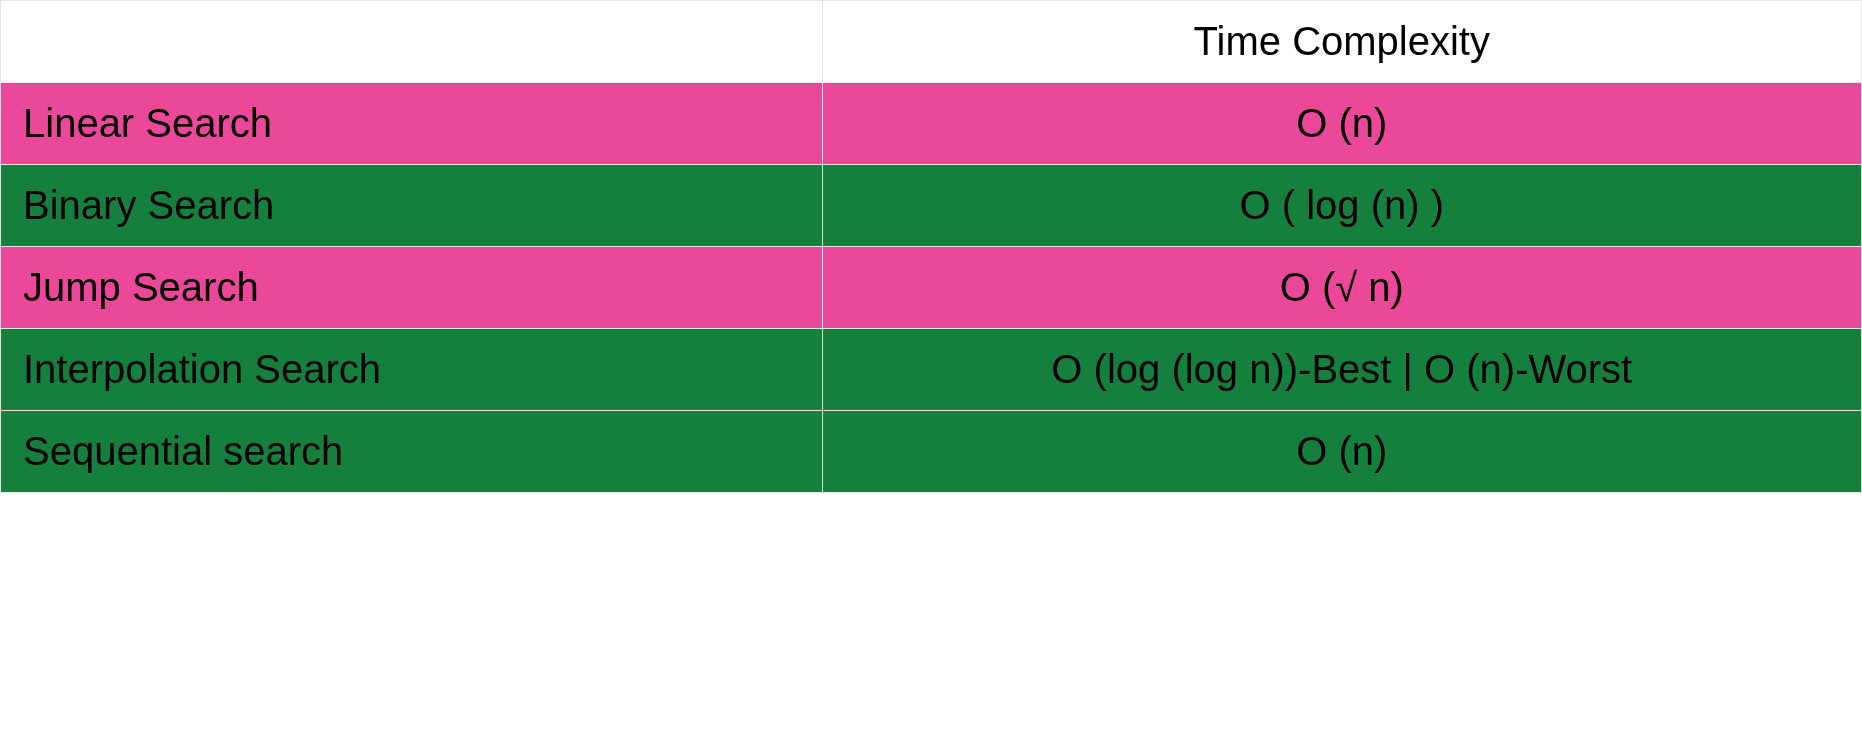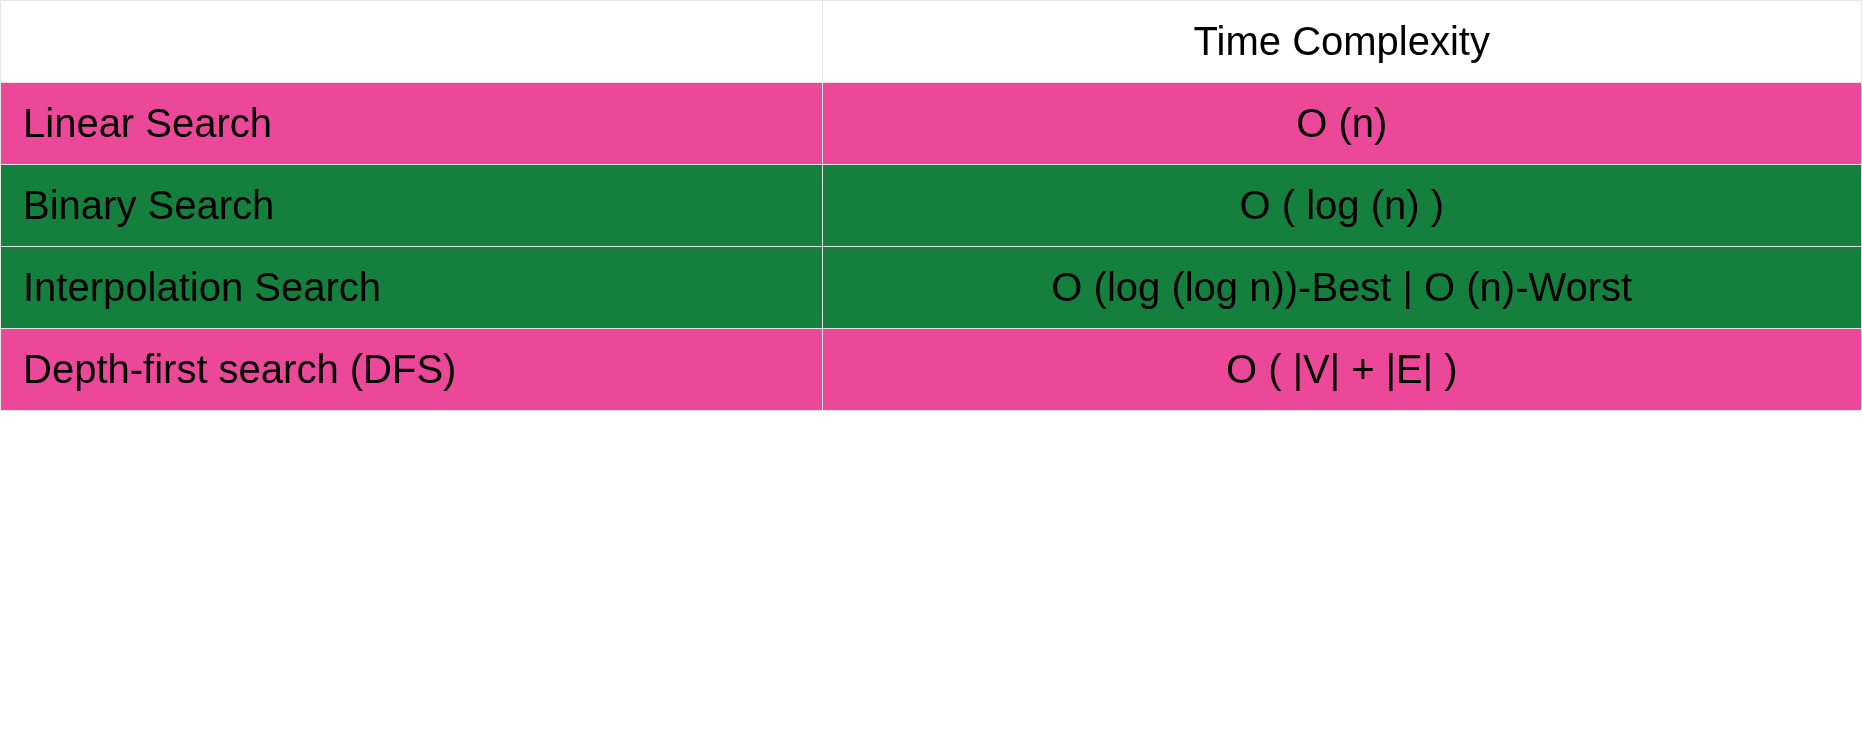--- a/index.html
+++ b/index.html
@@ -54,22 +54,26 @@
     <td class="col-complexity">Time Complexity</td>
   </tr>
   <tr class="stripe">
     <td class="col-algo">Linear Search</td>
     <td class="col-complexity">O (n)</td>
   </tr>
   <tr class="nostripe">
     <td class="col-algo">Binary Search</td>
     <td class="col-complexity">O ( log (n) )</td>
   </tr>
+  <tr class="stripe">
+    <td class="col-algo">Jump Search</td>
+    <td class="col-complexity">O (√ n)</td>
+  </tr>
   <tr class="nostripe">
     <td class="col-algo">Interpolation Search</td>
     <td class="col-complexity">O (log (log n))-Best | O (n)-Worst</td>
   </tr>
-  <tr class="stripe">
-    <td class="col-algo">Depth-first search (DFS)</td>
-    <td class="col-complexity">O ( |V| + |E| )</td>
+  <tr class="nostripe">
+    <td class="col-algo">Sequential search</td>
+    <td class="col-complexity">O (n)</td>
   </tr>
 </tbody>
   </table>
 
 </body></html>

